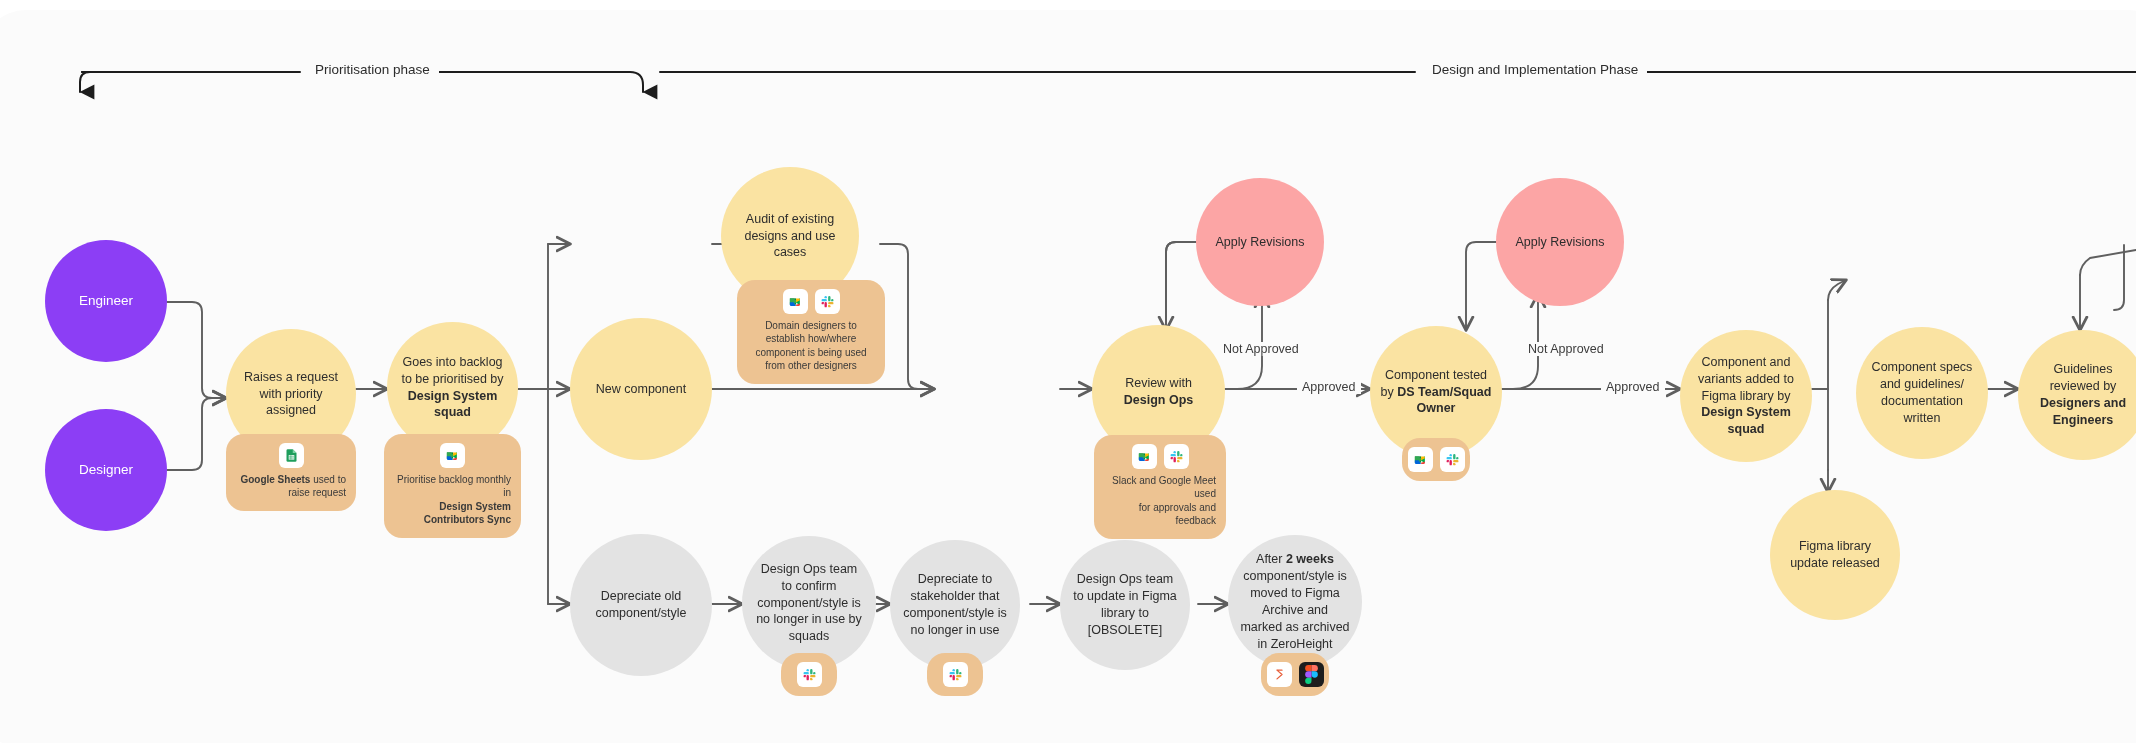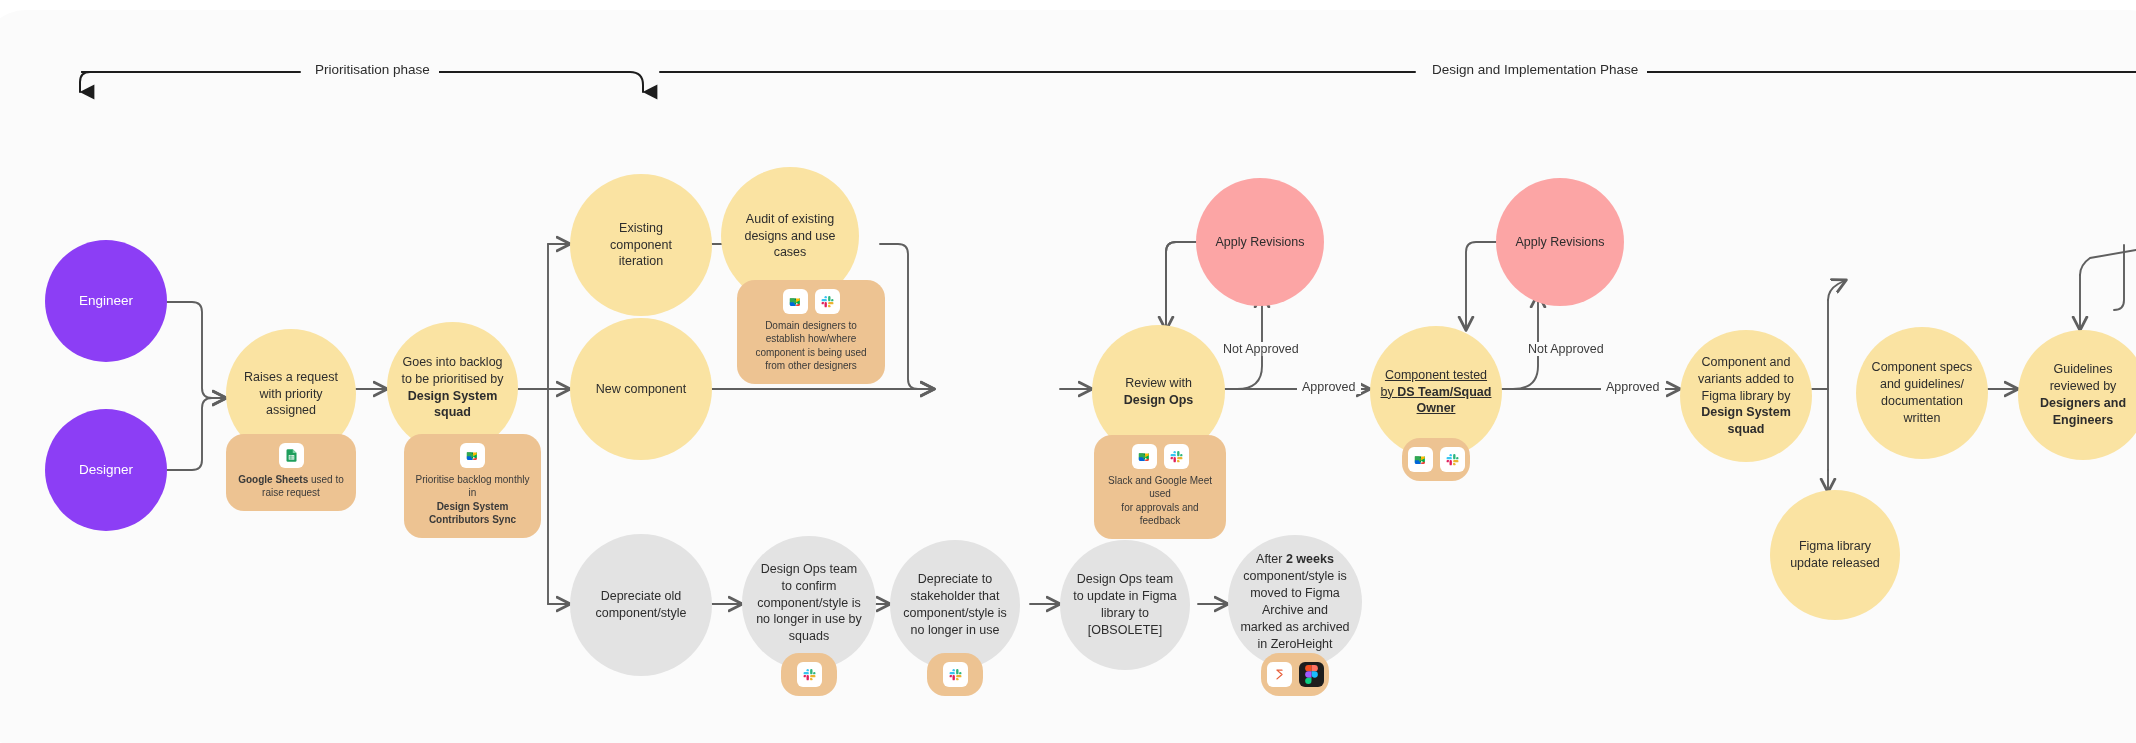--- a/index.html
+++ b/index.html
@@ -23,21 +23,21 @@
   }
   .node .txt{padding:0 10px;}
   .node b{font-weight:700;}
   .yellow{background:#fae3a2;}
   .pink{background:#fca5a5;}
   .grey{background:#e3e3e3;}
   .purple{background:#8c3ef5;color:#ffffff;}
 
   .badge{
     position:absolute;background:#edc392;border-radius:18px;
-    box-sizing:border-box;text-align:center;color:#3a3a3a;
+    box-sizing:border-box;text-align:right;color:#3a3a3a;
     display:flex;flex-direction:column;align-items:center;
     padding:9px 10px 11px 10px;line-height:1.34;
   }
   .badge b{font-weight:700;}
   .badge .icons{display:flex;gap:7px;justify-content:center;margin-bottom:5px;}
   .badge.iconly{padding:9px 12px;}
   .ic{width:25px;height:25px;border-radius:6px;background:#ffffff;
       display:flex;align-items:center;justify-content:center;}
   .ic svg{display:block;}
   .ic.dark{background:#1d1d1d;}
@@ -164,44 +164,37 @@
     <span><b>Google Sheets</b><span> used to raise request</span></span>
   </div>
 
   <div class="node yellow" style="left:387px;top:322px;width:131px;height:131px;font-size:12.5px;">
     <span class="txt">
       <span>Goes into backlog</span><br>
       <span>to be prioritised by</span><br>
       <b>Design System squad</b>
     </span>
   </div>
-  <div class="badge" style="left:404px;top:434px;width:137px;font-size:10px;">
+  <div class="badge" style="left:384px;top:434px;width:137px;font-size:10px;">
     <span class="icons">
       <span class="ic">
         <svg width="15" height="15" viewBox="0 0 24 24">
           <path d="M3 7h10v10H3z" fill="#00832d"></path>
           <path d="M13 10l6-3.4v10.8L13 14z" fill="#00ac47"></path>
           <path d="M3 7h6l4 3v4l-4 3H3z" fill="#31a952"></path>
           <path d="M13 7h4a2 2 0 0 1 2 2v1l-6 3z" fill="#ffba00"></path>
           <path d="M3 13v4a2 2 0 0 0 2 2h8l-4-6z" fill="#0066da"></path>
           <path d="M13 17v2h4a2 2 0 0 0 2-2v-2z" fill="#e94235"></path>
         </svg>
       </span>
     </span>
     <span>Prioritise backlog monthly in</span>
     <b>Design System Contributors Sync</b>
   </div>
 
-  <div class="node yellow" style="left:570px;top:174px;width:142px;height:142px;font-size:12.5px;">
-    <span class="txt">
-      <span>Existing</span><br>
-      <span>component</span><br>
-      <span>iteration</span>
-    </span>
-  </div>
 
   <div class="node yellow" style="left:721px;top:167px;width:138px;height:138px;font-size:12.5px;">
     <span class="txt">
       <span>Audit of existing</span><br>
       <span>designs and use</span><br>
       <span>cases</span>
     </span>
   </div>
   <div class="badge" style="left:737px;top:280px;width:148px;font-size:10px;">
     <span class="icons">
@@ -271,21 +264,21 @@
       </span>
     </span>
     <span>Slack and Google Meet used</span>
     <span>for approvals and feedback</span>
   </div>
 
   <div class="node pink" style="left:1196px;top:178px;width:128px;height:128px;font-size:12.5px;">
     <span class="txt">Apply Revisions</span>
   </div>
 
-  <div class="node yellow" style="left:1370px;top:326px;width:132px;height:132px;font-size:12.5px;text-decoration:underline;">
+  <div class="node yellow" style="left:1370px;top:326px;width:132px;height:132px;font-size:12.5px;">
     <span class="txt">
       <span>Component tested</span><br>
       <span>by </span><b>DS Team/Squad Owner</b>
     </span>
   </div>
   <div class="badge iconly" style="left:1402px;top:438px;width:68px;font-size:10px;">
     <span class="icons" style="margin-bottom:0;">
       <span class="ic">
         <svg width="15" height="15" viewBox="0 0 24 24">
           <path d="M3 7h10v10H3z" fill="#00832d"></path>

